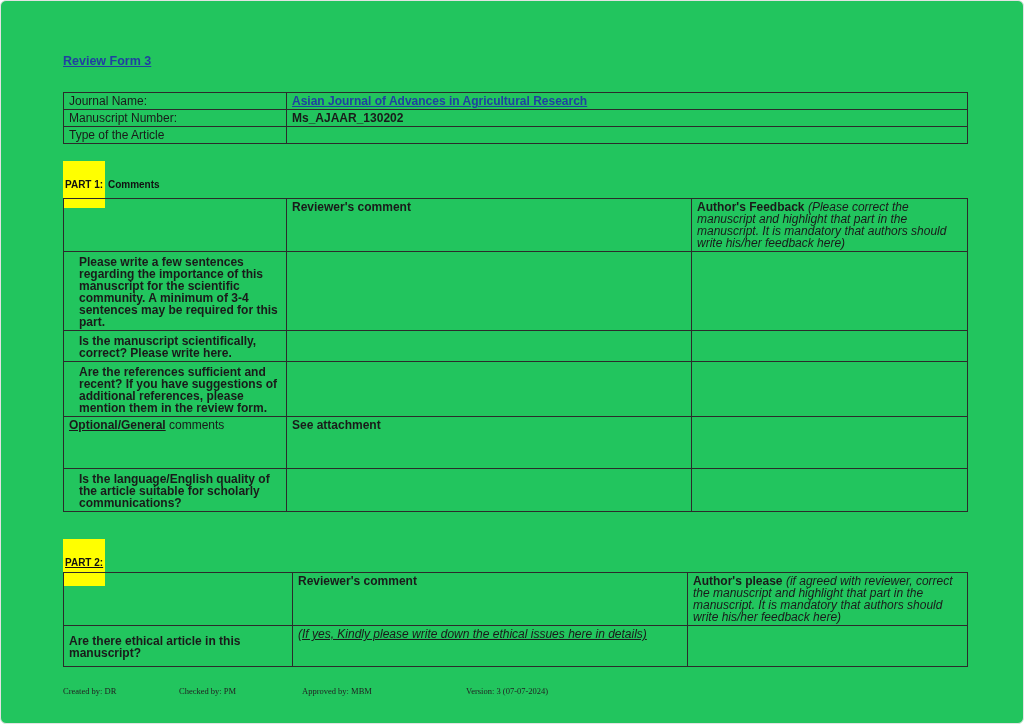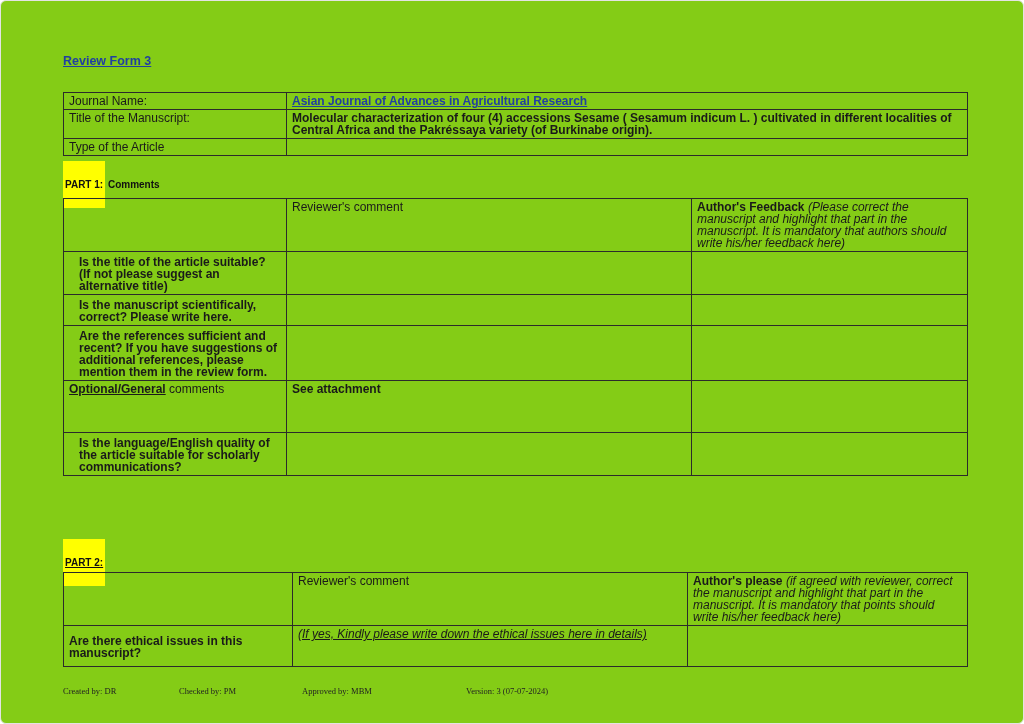--- a/index.html
+++ b/index.html
@@ -2,21 +2,21 @@
 <html><head>
 <meta charset="utf-8">
 <style>
   * { margin: 0; padding: 0; box-sizing: border-box; }
   html, body { background: #ffffff; }
   body { font-family: "Liberation Sans", sans-serif; }
   .page {
     position: relative;
     width: 1024px;
     height: 724px;
-    background: #84cc16;
+    background: #22c55e;
     border: 1px solid #e3e3e3;
     border-radius: 6px;
     overflow: hidden;
   }
   .doc-title {
     position: absolute;
     left: 62px; top: 53px;
     font-size: 12.5px;
     font-weight: bold;
     color: #2140a0;
@@ -47,21 +47,21 @@
   .part-label { position: absolute; left: 62px; font-size: 10px; font-weight: bold; color: #111; }
   .hl {
     background: #ffff00;
     padding: 18px 2px;
     text-align: center;
   }
   .hl-underline { text-decoration: underline; margin-top: 24px; }
   .part1-table { position: absolute; left: 62px; top: 197px; width: 904px; }
   .part2-table { position: absolute; left: 62px; top: 571px; width: 904px; }
   .question-cell { font-weight: bold; padding-left: 15px; padding-top: 4px; }
-  .header-cell { font-weight: normal; margin-top: 48px; }
+  .header-cell { font-weight: bold; margin-top: 48px; }
   .italic { font-style: italic; font-weight: normal; margin-top: 8px; }
   .underline { text-decoration: underline; }
   .footer {
     position: absolute;
     left: 62px; top: 685px;
     width: 904px;
     font-family: "Liberation Serif", serif;
     font-size: 8.5px;
     color: #222;
   }
@@ -81,23 +81,23 @@
   <table class="info-table">
     <colgroup>
         <col style="width:223px">
         <col style="width:681px">
       </colgroup>
     <tbody>
         <tr style="height:13px">
       <td class="label-cell">Journal Name:</td>
       <td><span class="link">Asian Journal of Advances in Agricultural Research</span></td>
     </tr>
-    <tr style="height:28px">
-      <td class="label-cell">Title of the Manuscript:</td>
-      <td class="bold">Molecular characterization of four (4) accessions Sesame ( Sesamum indicum L. ) cultivated in different localities of Central Africa and the Pakréssaya variety (of Burkinabe origin).</td>
+    <tr style="height:13px">
+      <td class="label-cell">Manuscript Number:</td>
+      <td class="bold">Ms_AJAAR_130202</td>
     </tr>
     <tr style="height:13px">
       <td class="label-cell">Type of the Article</td>
       <td></td>
     </tr>
   </tbody>
     </table>
 
   <div class="part-label" style="top:178px">
     <span class="hl">PART  1:</span><span> Comments</span>
@@ -108,23 +108,22 @@
         <col style="width:223px">
         <col style="width:405px">
         <col style="width:276px">
       </colgroup>
     <tbody>
         <tr style="height:31px">
       <td></td>
       <td class="header-cell">Reviewer's comment</td>
       <td><span class="bold">Author's Feedback </span><span class="italic">(Please correct the manuscript and highlight that part in the manuscript. It is mandatory that authors should write his/her feedback here)</span></td>
     </tr>
-    <tr style="height:25px">
-      <td class="question-cell" style="white-space:pre-line">Is the title of the article suitable?
-(If not please suggest an alternative title)</td>
+    <tr style="height:60px">
+      <td class="question-cell" style="white-space:pre-line">Please write a few sentences regarding the importance of this manuscript for the scientific community. A minimum of 3-4 sentences may be required for this part.</td>
       <td></td>
       <td></td>
     </tr>
     <tr style="height:30px">
       <td class="question-cell" style="white-space:pre-line">Is the manuscript scientifically, correct? Please write here.</td>
       <td></td>
       <td></td>
     </tr>
     <tr style="height:40px">
       <td class="question-cell" style="white-space:pre-line">Are the references sufficient and recent? If you have suggestions of additional references, please mention them in the review form.</td>
@@ -151,24 +150,24 @@
   <table class="part2-table">
     <colgroup>
         <col style="width:229px">
         <col style="width:395px">
         <col style="width:280px">
       </colgroup>
     <tbody>
         <tr style="height:34px">
       <td></td>
       <td class="header-cell">Reviewer's comment</td>
-      <td><span class="bold">Author's please </span><span class="italic">(if agreed with reviewer, correct the manuscript and highlight that part in the manuscript. It is mandatory that points should write his/her feedback here)</span></td>
+      <td><span class="bold">Author's please </span><span class="italic">(if agreed with reviewer, correct the manuscript and highlight that part in the manuscript. It is mandatory that authors should write his/her feedback here)</span></td>
     </tr>
     <tr style="height:41px">
-      <td class="question-cell" style="padding-left:5px;vertical-align:middle">Are there ethical issues in this manuscript?</td>
+      <td class="question-cell" style="padding-left:5px;vertical-align:middle">Are there ethical article in this manuscript?</td>
       <td><span class="italic underline">(If yes, Kindly please write down the ethical issues here in details)</span></td>
       <td></td>
     </tr>
   </tbody>
     </table>
 
   <div class="footer">
     <span class="f-created">Created by: DR</span>
     <span class="f-checked">Checked by: PM</span>
     <span class="f-approved">Approved by: MBM</span>

